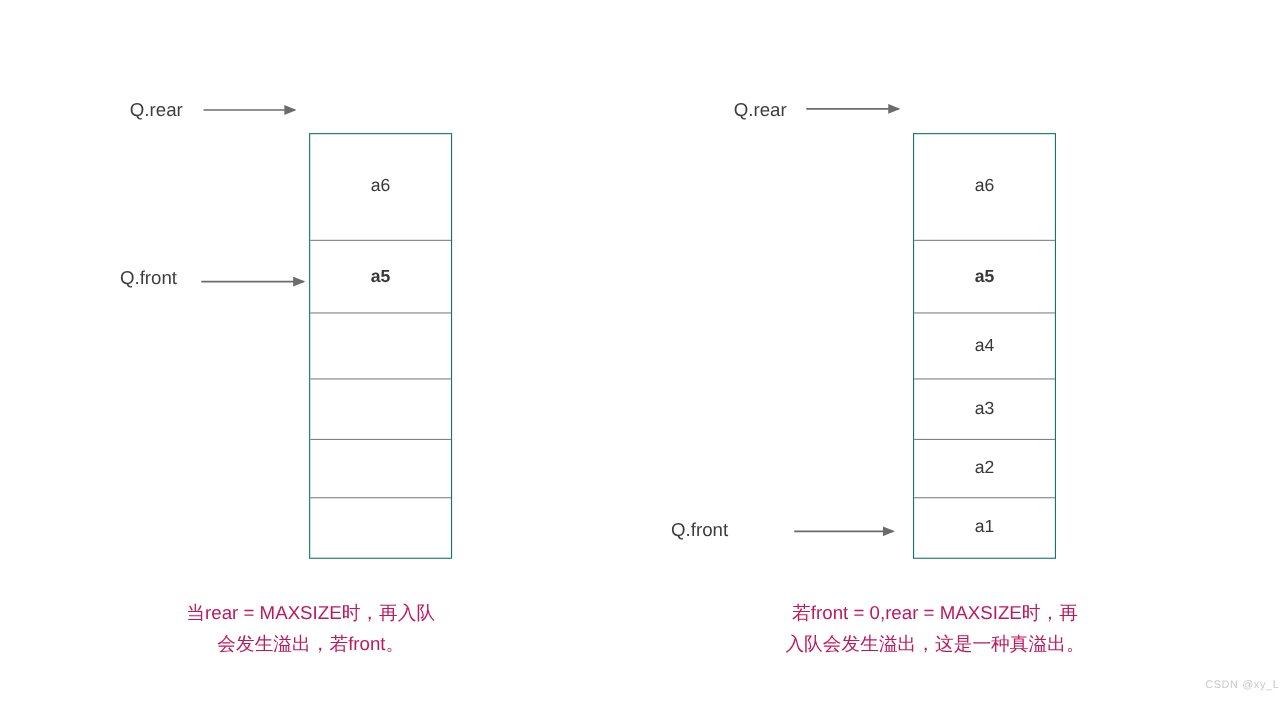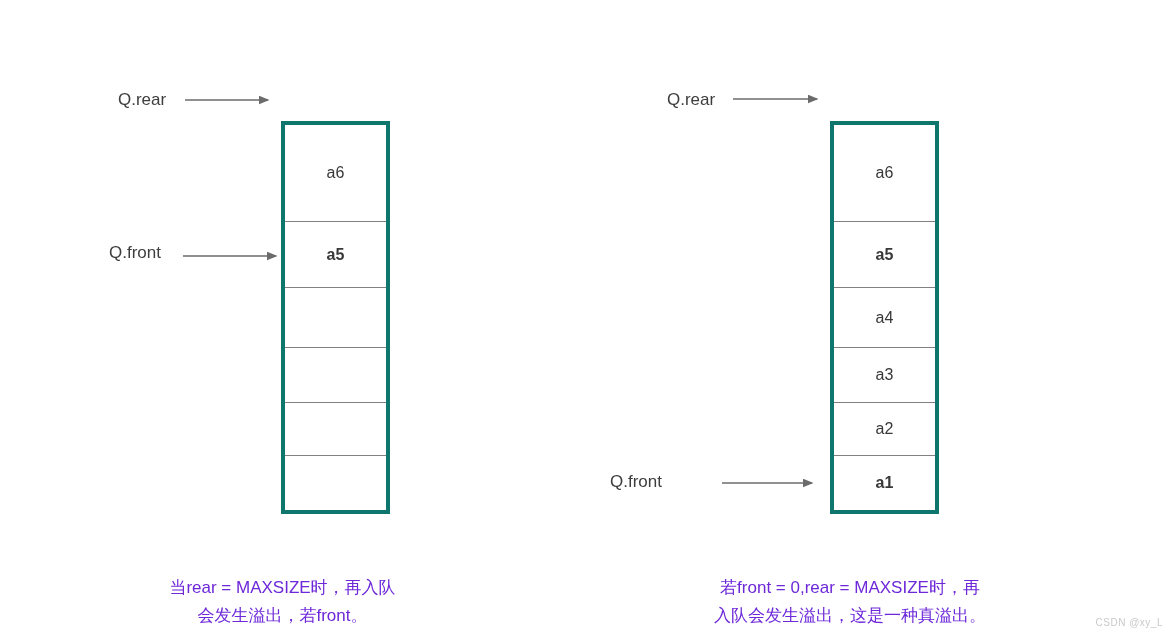--- a/index.html
+++ b/index.html
@@ -20,59 +20,59 @@
     position: absolute;
     font-size: 17px;
     line-height: 20px;
     color: #3d3d3d;
     white-space: nowrap;
     text-align: right;
   }
   .stack {
     position: absolute;
     top: 121px;
-    width: 109px;
+    width: 130px;
     box-sizing: border-box;
-    border: 4px solid #0f766e;
+    border: 1px solid #0f766e;
     display: flex;
     flex-direction: column;
     background: #ffffff;
   }
   .stack .cell {
     box-sizing: border-box;
     border-bottom: 1px solid #818181;
     display: flex;
     align-items: center;
     justify-content: center;
     font-size: 16px;
     color: #383838;
   }
   .stack .cell:last-child { border-bottom: none; }
   .h0 { height: 97px; }
   .h1 { height: 66px; font-weight: bold; }
   .h2 { height: 60px; }
   .h3 { height: 55px; }
   .h4 { height: 53px; }
-  .h5 { height: 54px; font-weight: bold; }
+  .h5 { height: 54px; }
   #stack-left  { left: 281px; }
   #stack-right { left: 830px; }
   #arrow-layer {
     position: absolute;
     left: 0; top: 0;
     width: 1165px;
     height: 641px;
     pointer-events: none;
   }
   .caption {
     position: absolute;
-    top: 574px;
+    top: 544px;
     text-align: center;
     font-size: 17px;
     line-height: 28px;
-    color: #6d28d9;
+    color: #be185d;
   }
   #caption-left  { left: 95px;  width: 375px; }
   #caption-right { left: 655px; width: 390px; text-align: center; }
   .watermark {
     position: absolute;
     top: 617px;
     right: 2px;
     font-size: 10px;
     color: #c9c9c9;
     letter-spacing: 0.5px;

